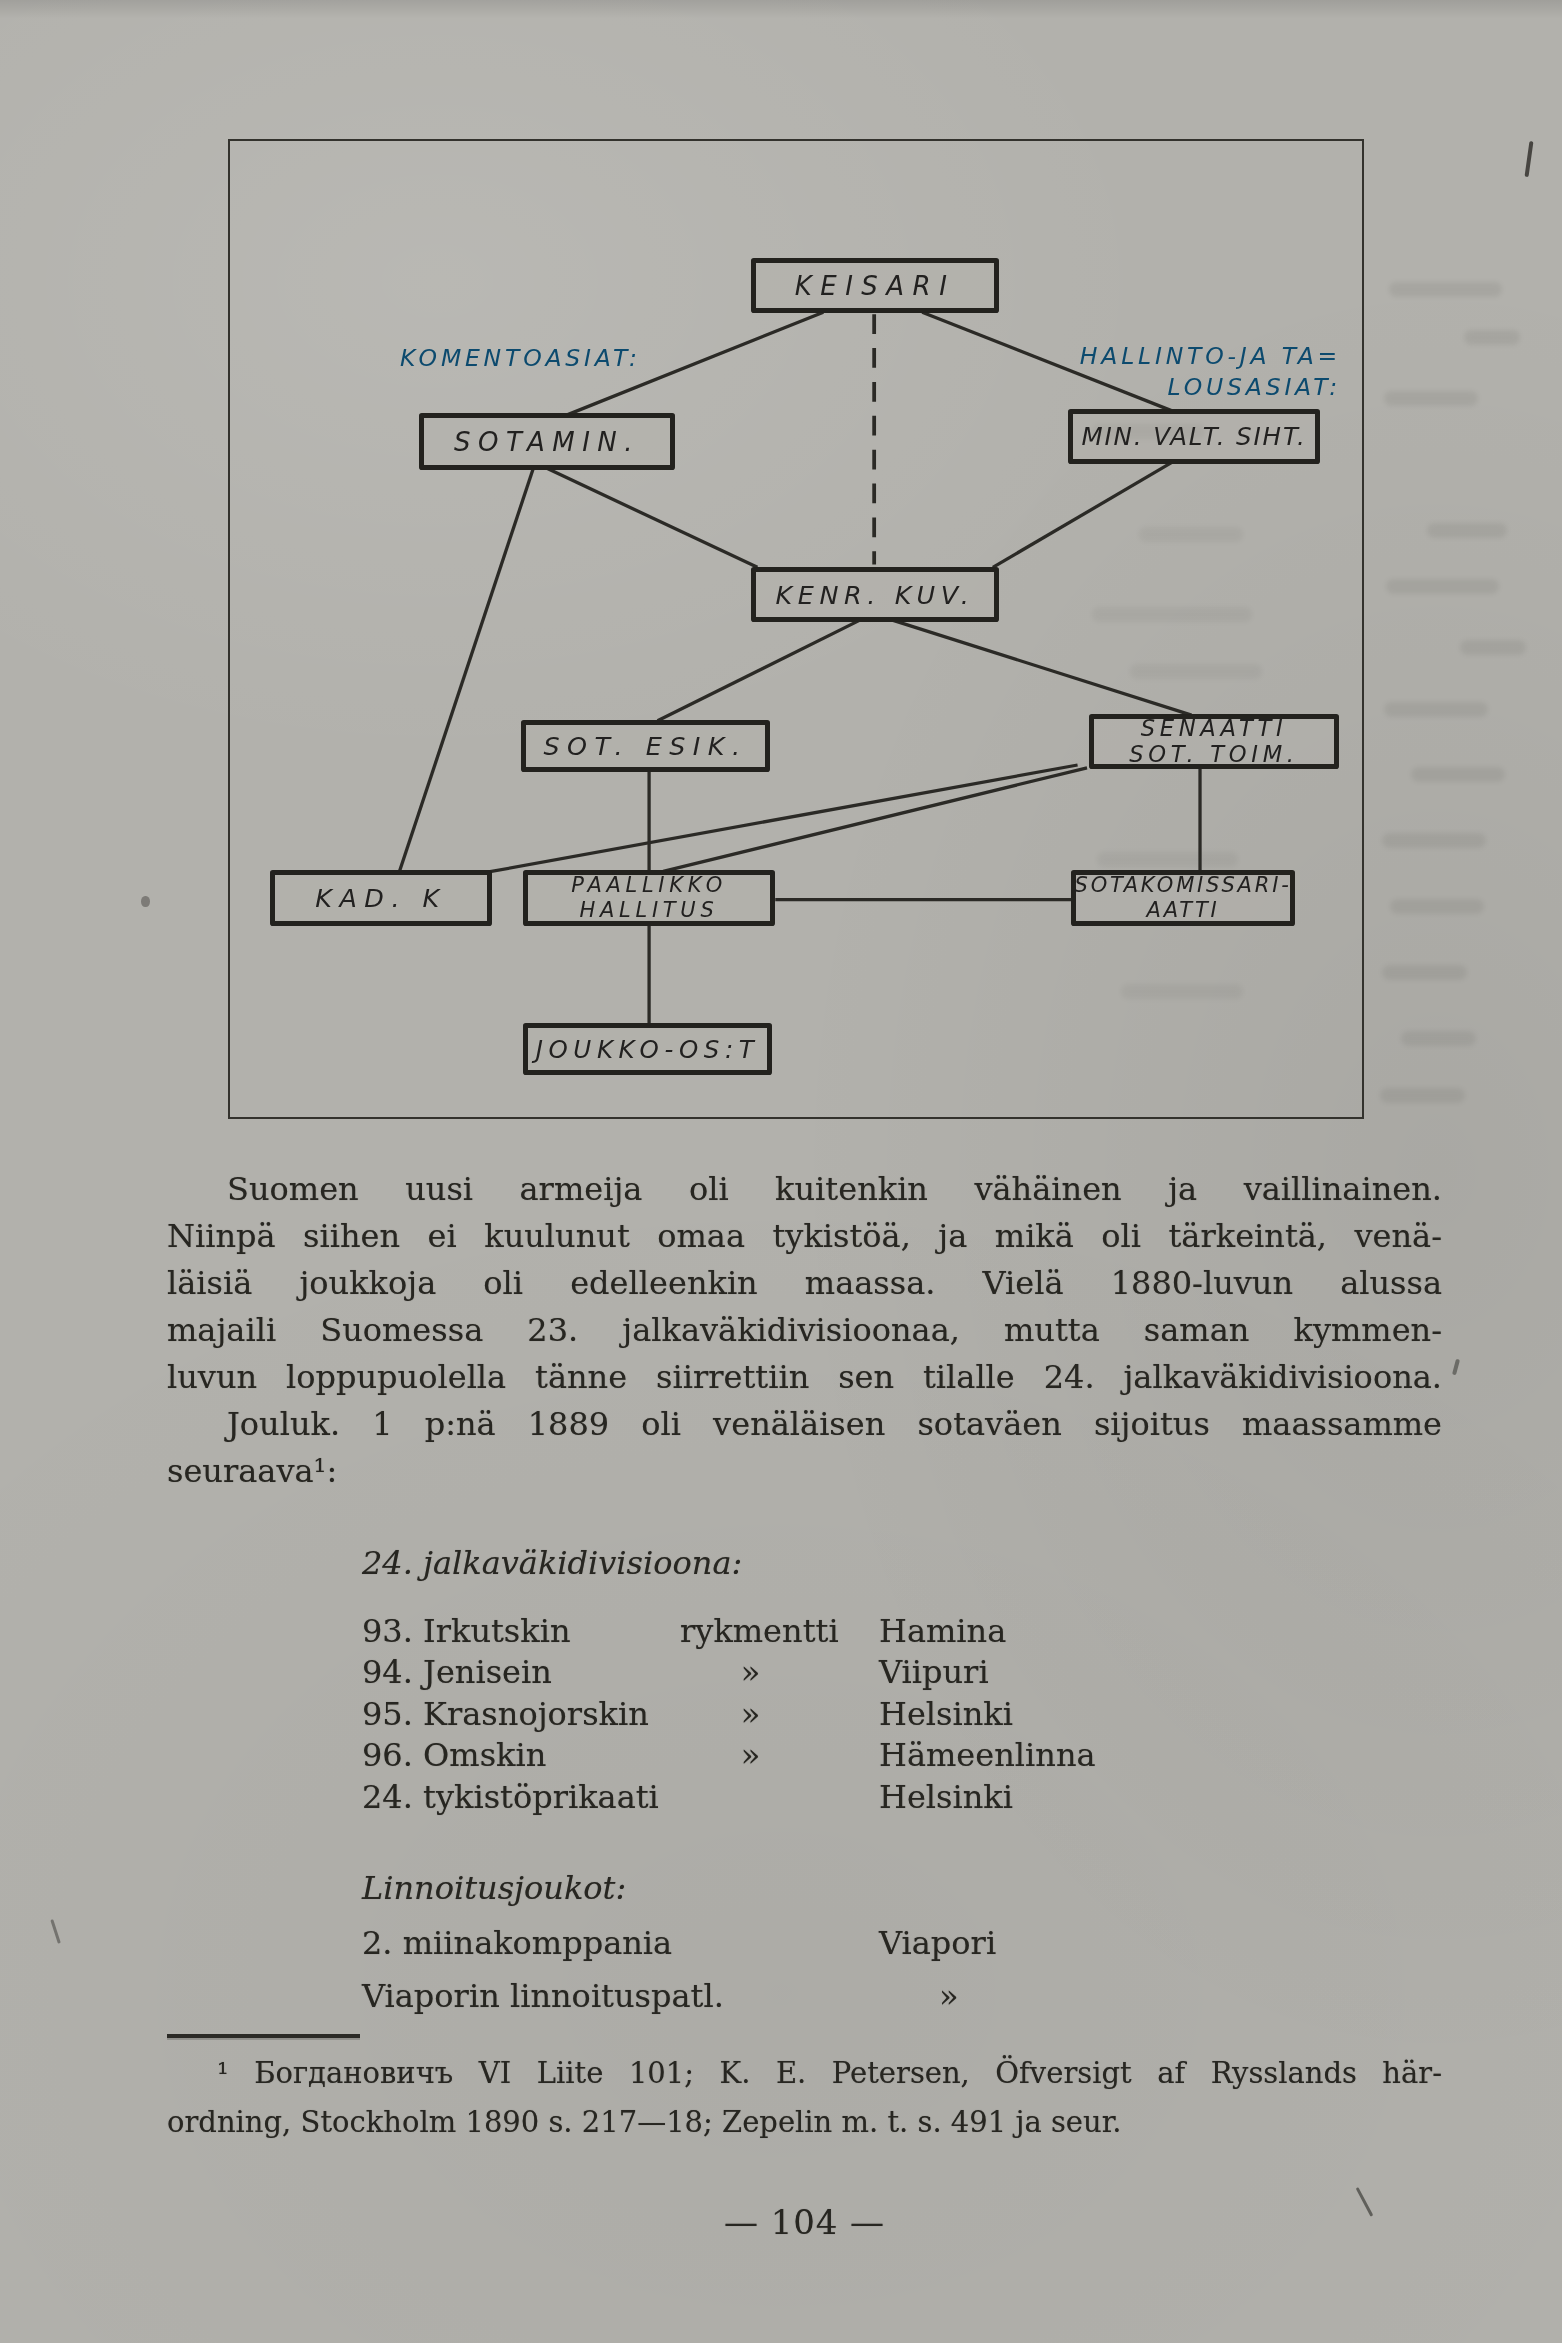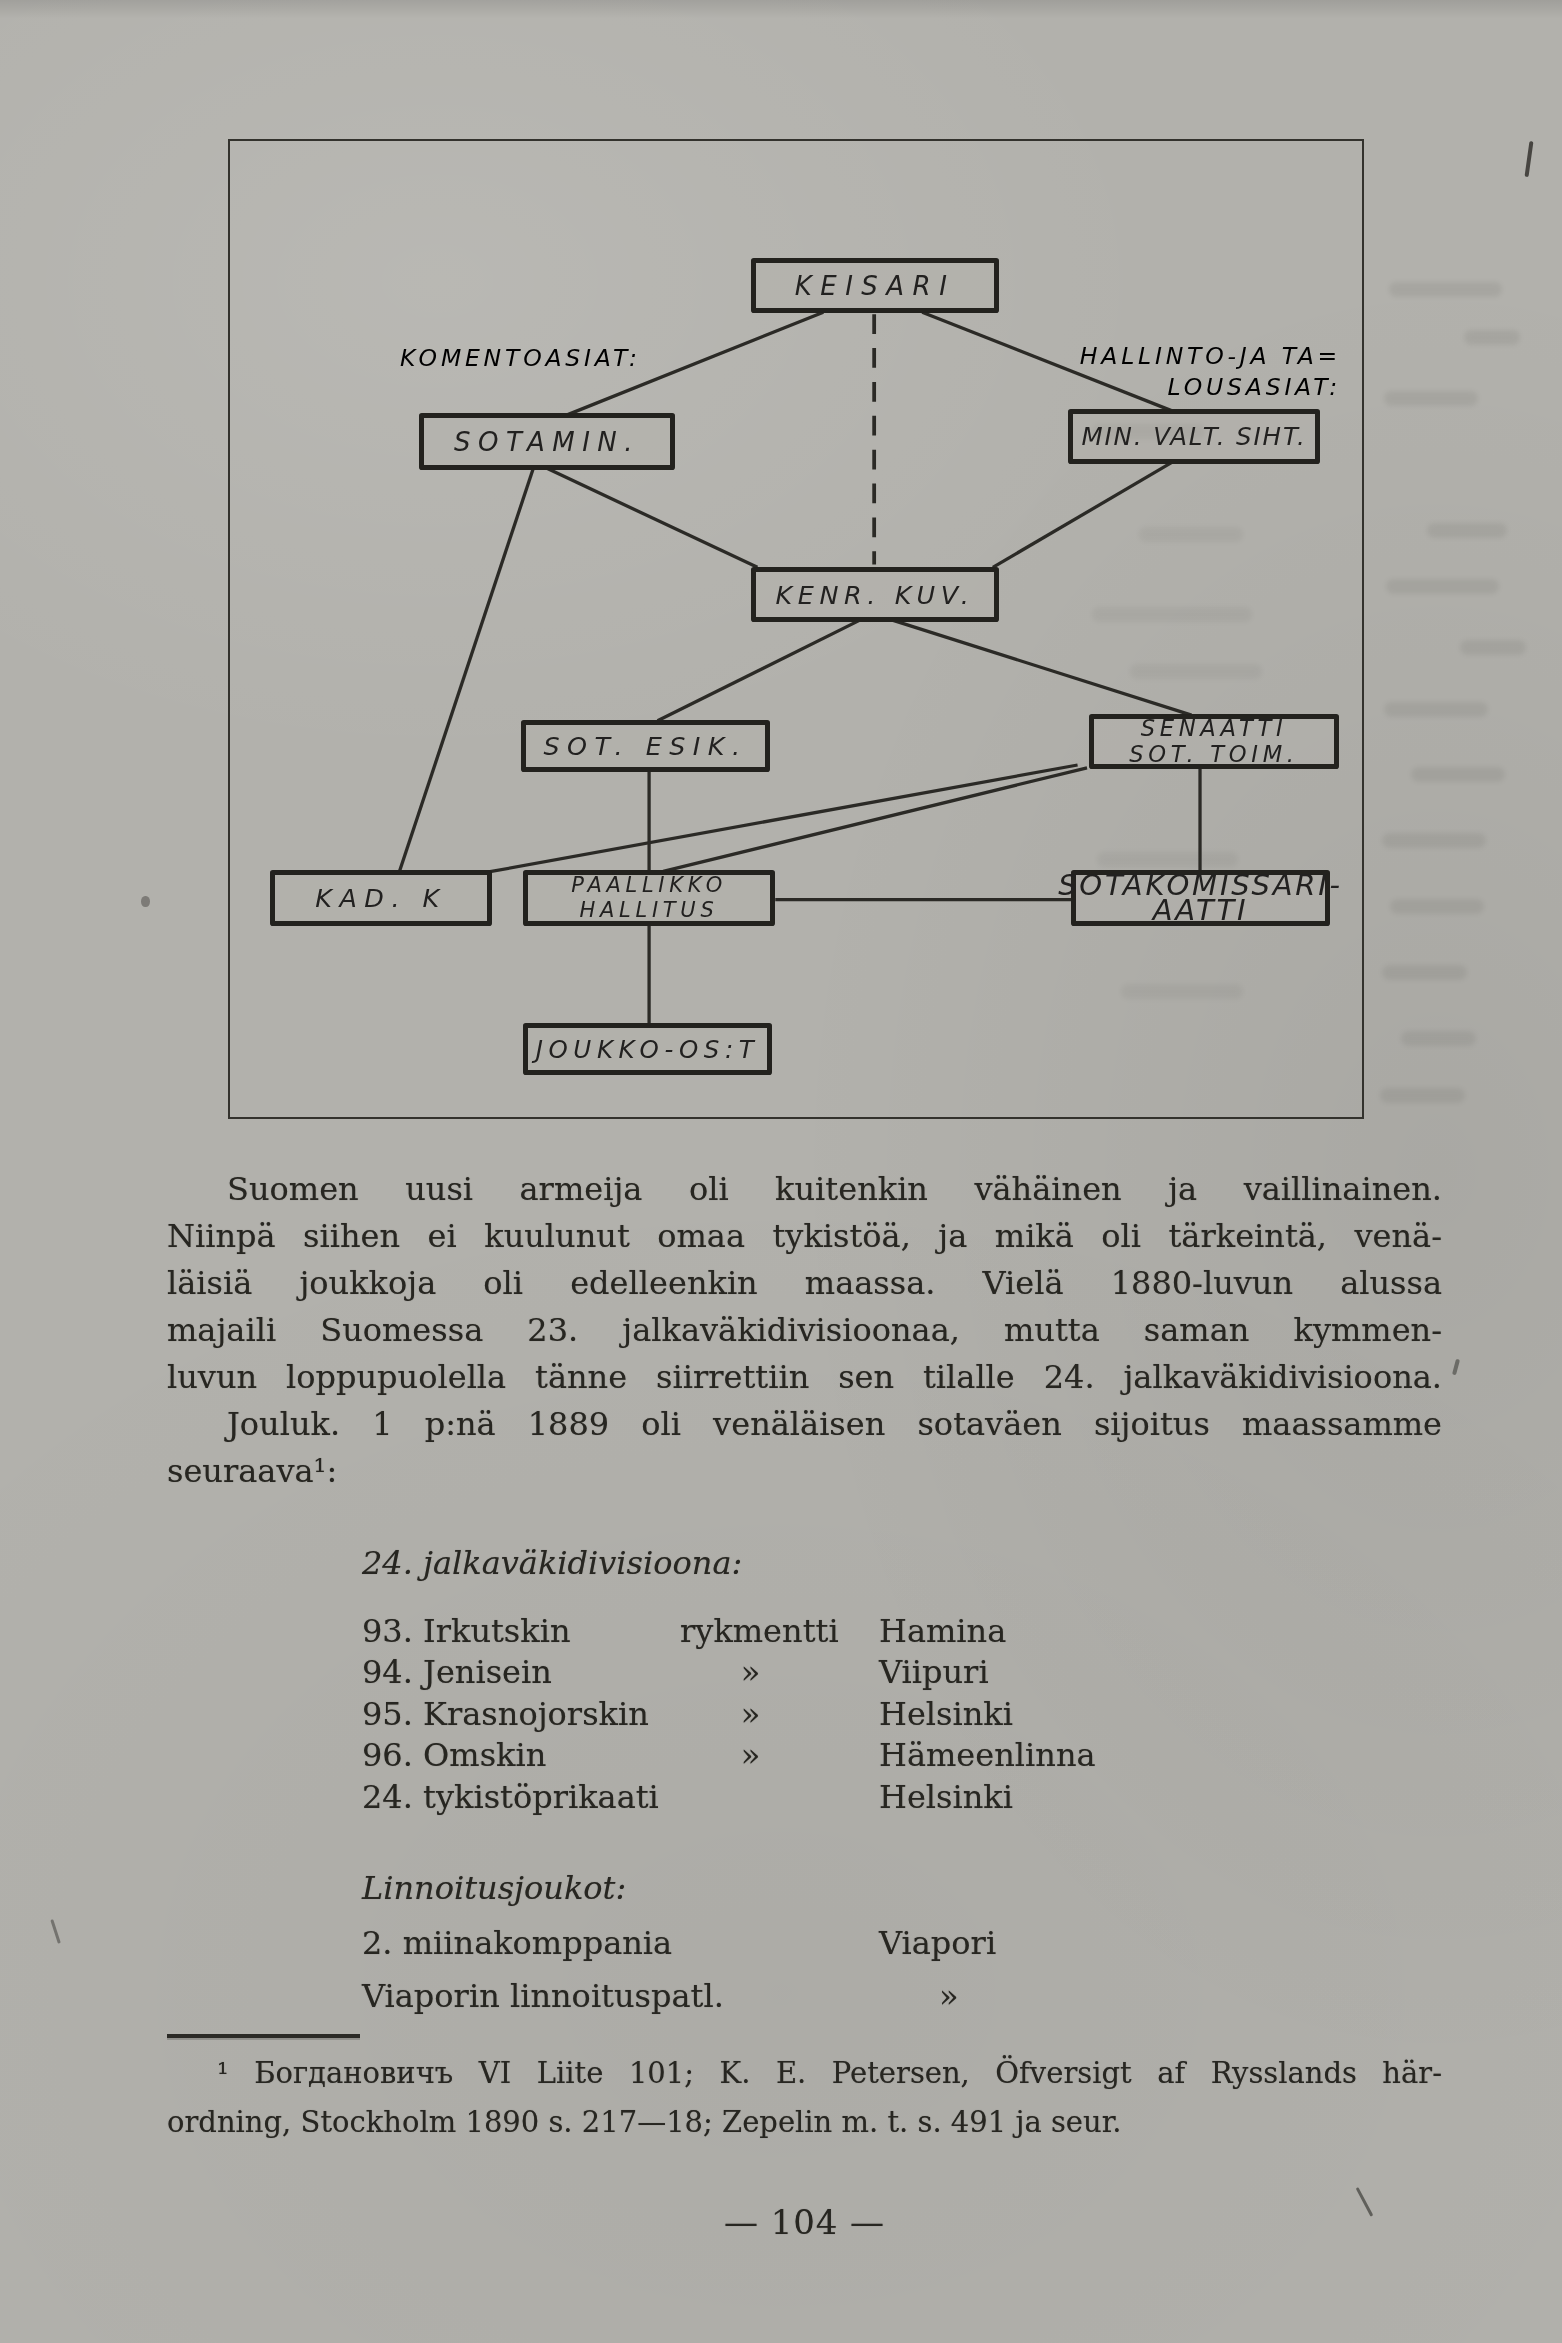--- a/index.html
+++ b/index.html
@@ -29,21 +29,21 @@
   }
   .node{
     position:absolute;border:5.6px solid #23221e;border-radius:2.8px;
     display:flex;flex-direction:column;align-items:center;justify-content:center;
     font-family:"DejaVu Sans","Liberation Sans",sans-serif;
     font-style:italic;color:#222120;box-sizing:border-box;
     background:rgba(178,177,172,0.55);
   }
   .edge-label{
     position:absolute;font-family:"DejaVu Sans","Liberation Sans",sans-serif;
-    font-style:italic;font-size:23.5px;letter-spacing:3.8px;color:#000000;
+    font-style:italic;font-size:23.5px;letter-spacing:3.8px;color:#0c4a6e;
   }
   
   .textcol{position:absolute;left:167px;top:1168px;width:1275px;}
   .jline{
     height:47px;font-size:32px;line-height:43px;
     text-align:justify;text-align-last:justify;box-sizing:border-box;
     text-shadow:0 0 0.9px rgba(45,42,38,0.45);
   }
   .jline.indent{padding-left:60px;}
   .jline.last{text-align-last:left;}
@@ -137,21 +137,21 @@
 
   <div class="node" style="left:40px;top:729px;width:222px;height:56px;font-size:25.4px;letter-spacing:7.5px;">
     <span>KAD. K</span>
   </div>
 
   <div class="node" style="left:293px;top:729px;width:252px;height:56px;font-size:21px;letter-spacing:4.7px;line-height:25.4px;">
     <span>PÄÄLLIKKÖ</span>
     <span>HALLITUS</span>
   </div>
 
-  <div class="node" style="left:841px;top:729px;width:259px;height:56px;font-size:29px;letter-spacing:2.8px;line-height:25.4px;">
+  <div class="node" style="left:841px;top:729px;width:224px;height:56px;font-size:21px;letter-spacing:2.8px;line-height:25.4px;">
     <span>SOTAKOMISSARI-</span>
     <span>AATTI</span>
   </div>
 
   <div class="node" style="left:293px;top:882px;width:249px;height:52px;font-size:24.5px;letter-spacing:5.6px;">
     <span>JOUKKO-OS:T</span>
   </div>
 </div>
 
 <div class="smudge" style="left:1389px;top:282px;width:113px;"></div>

